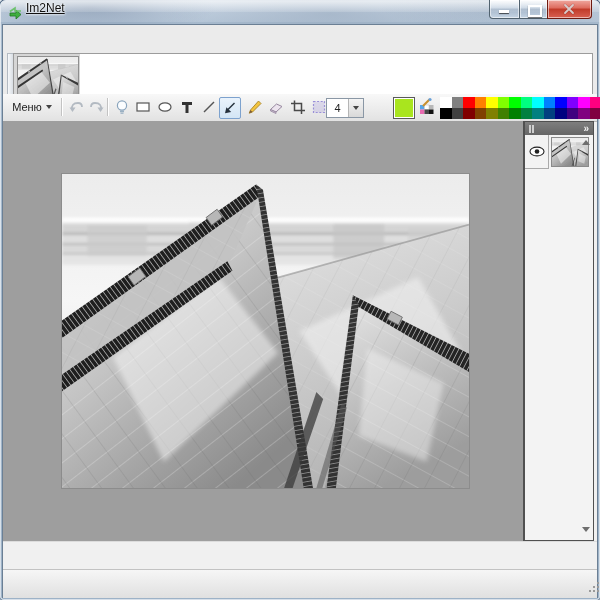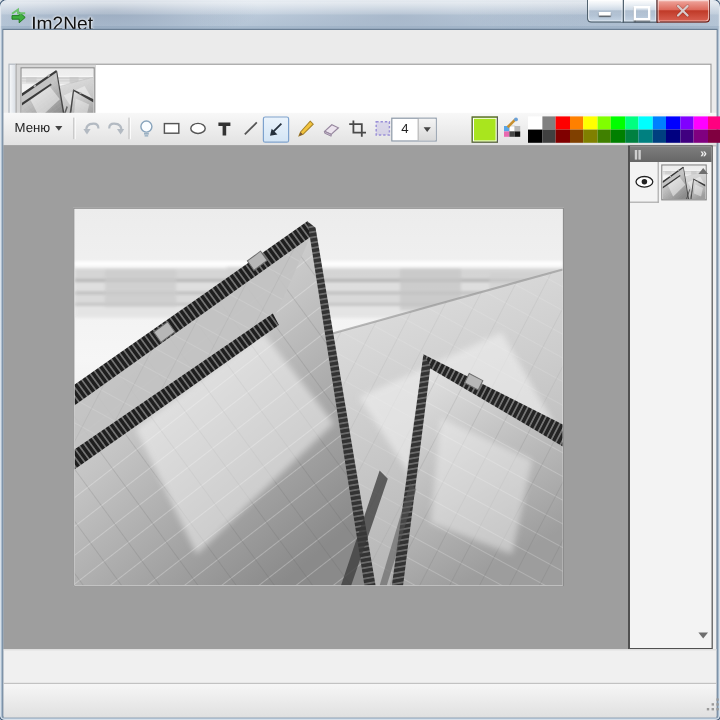--- a/index.html
+++ b/index.html
@@ -8,21 +8,21 @@
   
   .window{position:absolute;inset:0;border-radius:6px 6px 4px 4px;
     background:
       radial-gradient(ellipse 180px 40px at 90px 8px, rgba(90,110,140,.40), transparent 70%),
       radial-gradient(ellipse 240px 46px at 330px 14px, rgba(140,158,180,.45), transparent 70%),
       radial-gradient(ellipse 200px 40px at 520px 6px, rgba(115,135,160,.38), transparent 70%),
       linear-gradient(180deg,#cdd9e6 0,#b9c9da 22px,#a9bccf 22px,#9db2c7 100%);
     box-shadow:inset 0 0 0 1px rgba(255,255,255,.6), 0 0 0 1px #49617c;}
   .titlebar-hl{left:1px;right:1px;top:1px;height:11px;border-radius:5px 5px 0 0;
     background:linear-gradient(180deg,rgba(255,255,255,.65),rgba(255,255,255,.15));}
-  .app-title{left:26px;top:12px;font-size:16px;color:#111;text-shadow:0 0 3px #fff,0 0 2px #fff;text-decoration:underline;}
+  .app-title{left:26px;top:1px;font-size:12px;color:#111;text-shadow:0 0 3px #fff,0 0 2px #fff;text-decoration:underline;}
   .app-icon{left:8px;top:5px;width:15px;height:15px;}
   .winbtns{right:8px;top:0;display:flex;}
   .winbtn{height:18px;border:1px solid #51626f;border-top:none;margin-left:-1px;position:relative;
     background:linear-gradient(180deg,rgba(255,255,255,.9),rgba(214,226,238,.55) 45%,rgba(160,178,198,.55) 50%,rgba(205,220,235,.75));
     box-shadow:inset 0 0 0 1px rgba(255,255,255,.55);}
   .winbtn.min{width:29px;border-radius:0 0 0 4px;}
   .winbtn.max{width:27px;}
   .winbtn.close{width:43px;border-radius:0 0 4px 0;border-color:#6e1a10;
     background:linear-gradient(180deg,#f0a9a0,#dd6a5c 45%,#c03a28 50%,#d96152);}
   .glyph-min{position:absolute;left:9px;bottom:5px;width:10px;height:3px;background:#fff;

